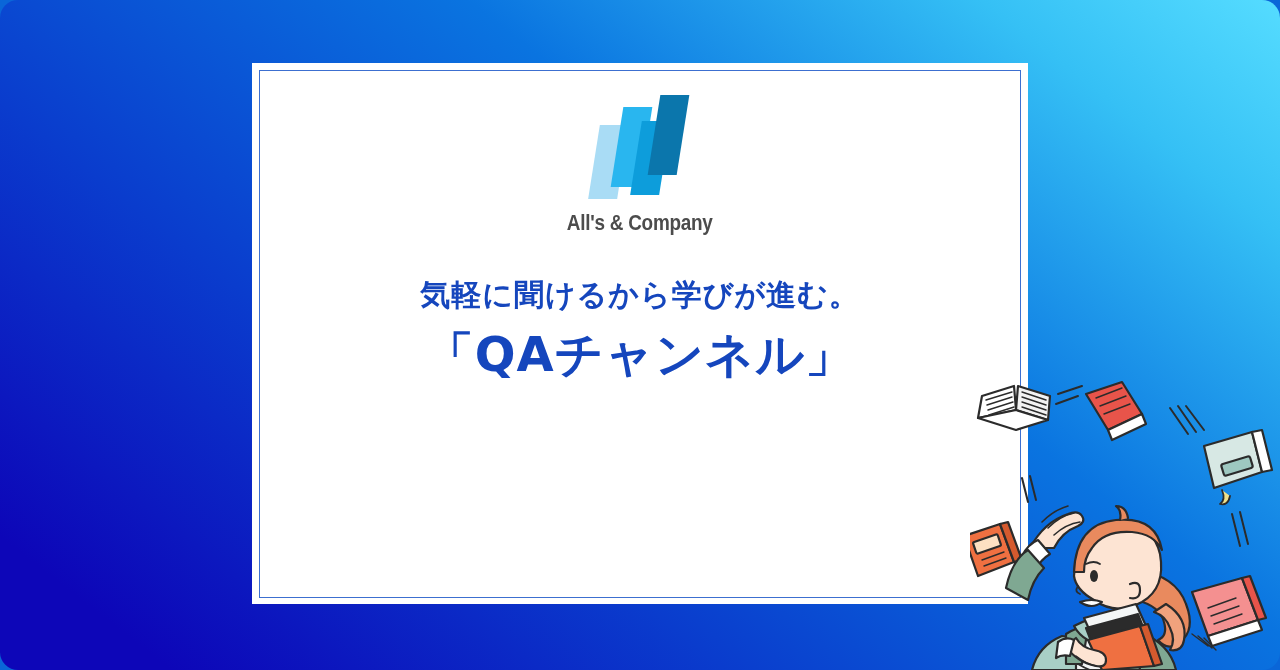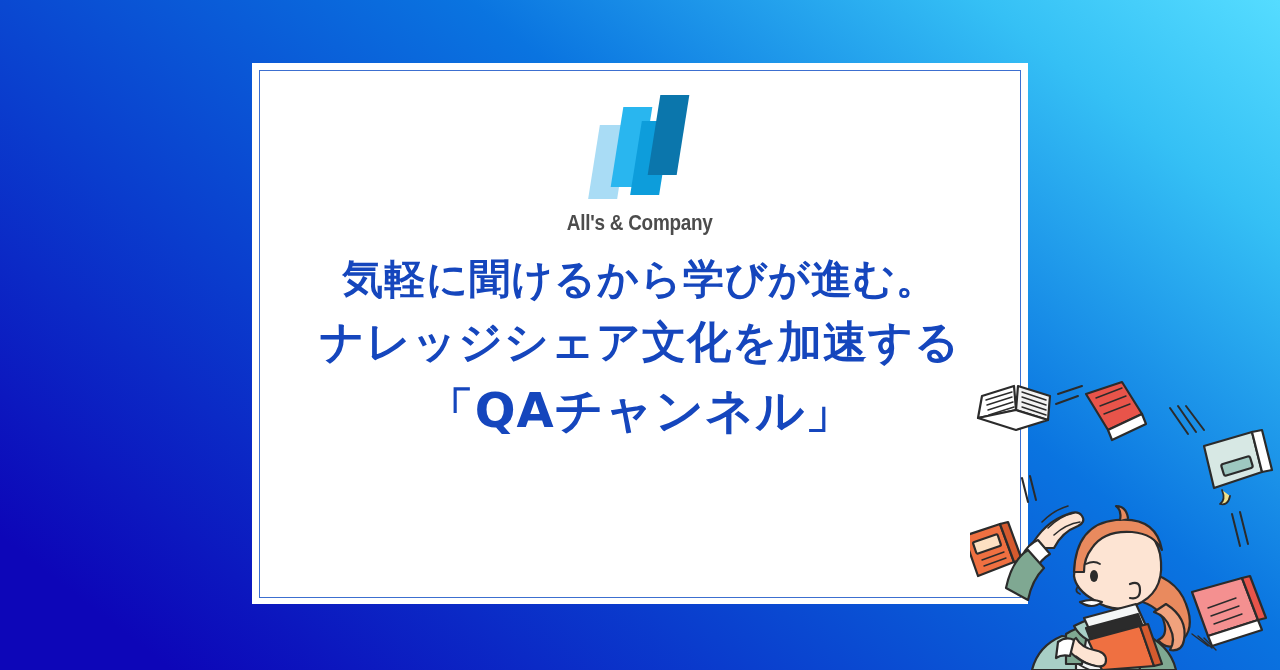--- a/index.html
+++ b/index.html
@@ -8,20 +8,21 @@
     font-family: "Liberation Sans", "DejaVu Sans", sans-serif;
     background: #0a66d8;
     position: relative;
   }
 
   #stage {
     position:absolute; inset:0;
     width:1280px; height:670px;
     background: linear-gradient(38deg, #0d06b8 0%, #0d06b8 8%, #0a3ccd 34%, #0a74e0 62%, #35c0f5 86%, #55dcff 100%);
     overflow:hidden;
+    border-radius:18px;
   }
 
   
   #card {
     position:absolute;
     left:252px; top:63px;
     width:776px; height:541px;
     background:#ffffff;
   }
   #card-inner-border {
@@ -67,21 +68,21 @@
     left:0; right:0; top:196px;
     text-align:center;
     color:#1546bd;
   }
   .hl-line {
     font-weight:bold;
     line-height:1.0;
     white-space:nowrap;
     font-family:"DejaVu Sans","Liberation Sans",sans-serif;
   }
-  .hl-1 { font-size:41px; letter-spacing:1px; margin-bottom:20px; }
+  .hl-1 { font-size:30px; letter-spacing:1px; margin-bottom:20px;margin-top:21px; }
   .hl-2 { font-size:44px; letter-spacing:1px; margin-bottom:22px; }
   .hl-3 { font-size:48px; letter-spacing:1px; }
 
   
   #illustration {
     position:absolute;
     right:0; bottom:0;
     width:310px; height:290px;
     pointer-events:none;
   }
@@ -100,21 +101,20 @@
         <div class="bar b1"></div>
         <div class="bar b2"></div>
         <div class="bar b3"></div>
         <div class="bar b4"></div>
       </div>
       <div id="logo-word">All's &amp; Company</div>
     </div>
 
     <div id="headline">
       <div class="hl-line hl-1">気軽に聞けるから学びが進む。</div>
-      <div class="hl-line hl-2">ナレッジシェア文化を加速する</div>
       <div class="hl-line hl-3">「QAチャンネル」</div>
     </div>
   </div>
 
   <div id="illustration">
     <svg viewBox="0 0 310 290" xmlns="http://www.w3.org/2000/svg">
       <g stroke="#2b2b2b" stroke-width="2.2" stroke-linecap="round" stroke-linejoin="round" fill="none">
 
         <g>
           <path d="M8 38 L12 16 L44 6 L46 30 Z" fill="#ffffff"></path>

